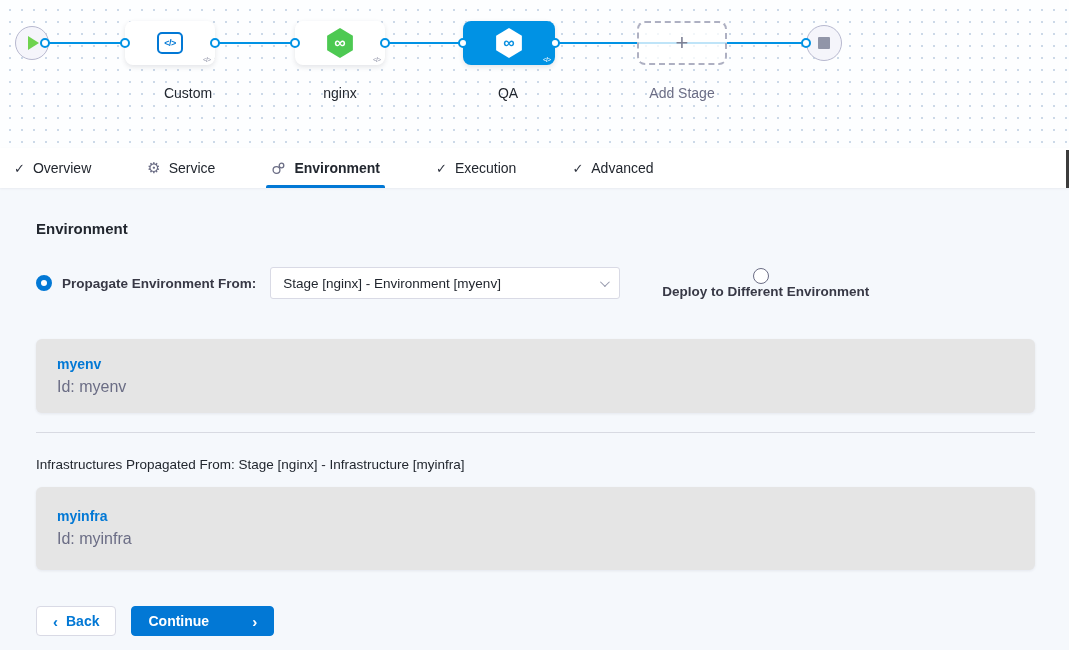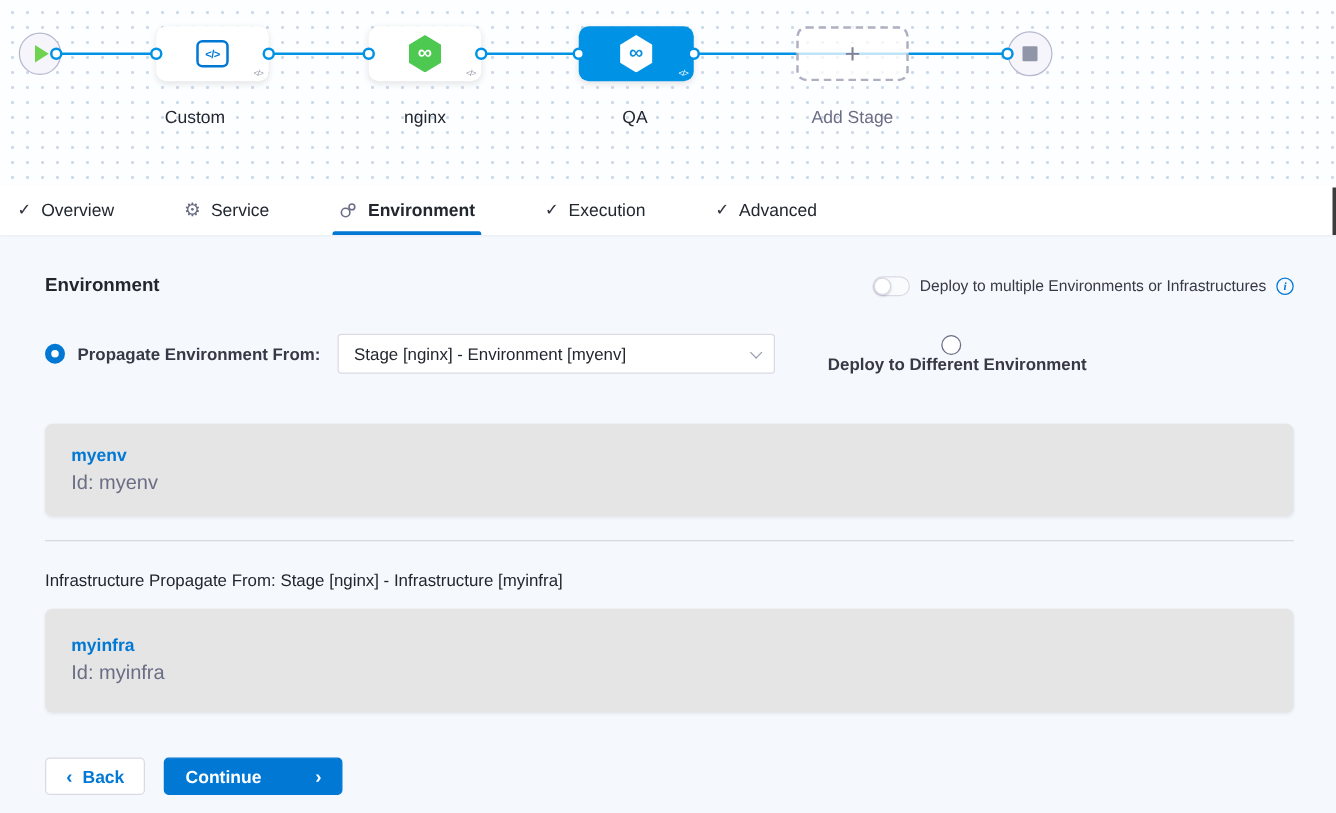--- a/index.html
+++ b/index.html
@@ -136,21 +136,21 @@
 
   <div class="stage-node add" style="left:637px">
     <span class="plus-ic">+</span>
   </div>
 
   <div class="port" style="left:801px"></div>
   <div class="term-node end-node">
     <div class="stop-sq"></div>
   </div>
 
-  <div class="stage-label" style="left:156px">Custom</div>
+  <div class="stage-label" style="left:188px">Custom</div>
   <div class="stage-label" style="left:340px">nginx</div>
   <div class="stage-label" style="left:508px">QA</div>
   <div class="stage-label muted" style="left:682px">Add Stage</div>
 </div>
 
 <div class="tabbar">
   <div class="tab">
     <span class="t-ic">✓</span>
     <span>Overview</span>
   </div>
@@ -175,27 +175,20 @@
     <span class="t-ic">✓</span>
     <span>Advanced</span>
   </div>
 </div>
 <div class="scroll-thumb"></div>
 
 <div class="content">
 
   <div class="head-row">
     <div class="h1">Environment</div>
-    <div class="toggle-wrap">
-      <div class="toggle">
-        <div class="knob"></div>
-      </div>
-      <span class="toggle-label">Deploy to multiple Environments or Infrastructures</span>
-      <span class="info-ic">i</span>
-    </div>
   </div>
 
   <div class="opts-row">
     <div class="radio on"></div>
     <span class="radio-label">Propagate Environment From:</span>
     <div class="dropdown">
       <span>Stage [nginx] - Environment [myenv]</span>
       <span class="chev"></span>
     </div>
     <div class="opt2">
@@ -204,21 +197,21 @@
     </div>
   </div>
 
   <div class="card">
     <div class="c-name">myenv</div>
     <div class="c-id">Id: myenv</div>
   </div>
 
   <div class="divider"></div>
 
-  <div class="infra-head">Infrastructure Propagate From: Stage [nginx] - Infrastructure [myinfra]</div>
+  <div class="infra-head">Infrastructures Propagated From: Stage [nginx] - Infrastructure [myinfra]</div>
 
   <div class="card infra">
     <div class="c-name">myinfra</div>
     <div class="c-id">Id: myinfra</div>
   </div>
 
   <div class="footer">
     <div class="btn secondary">
       <span class="bchev">‹</span>
       <span>Back</span>

